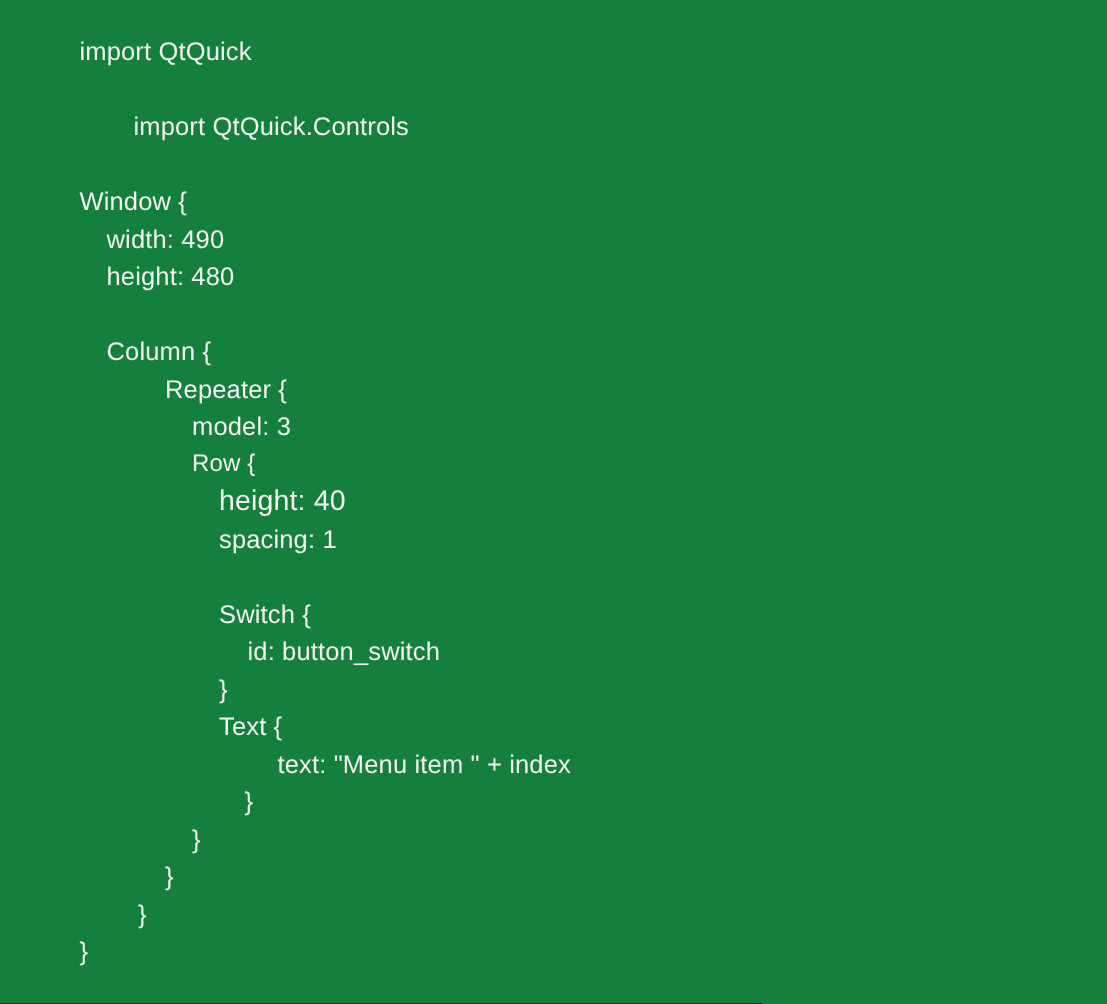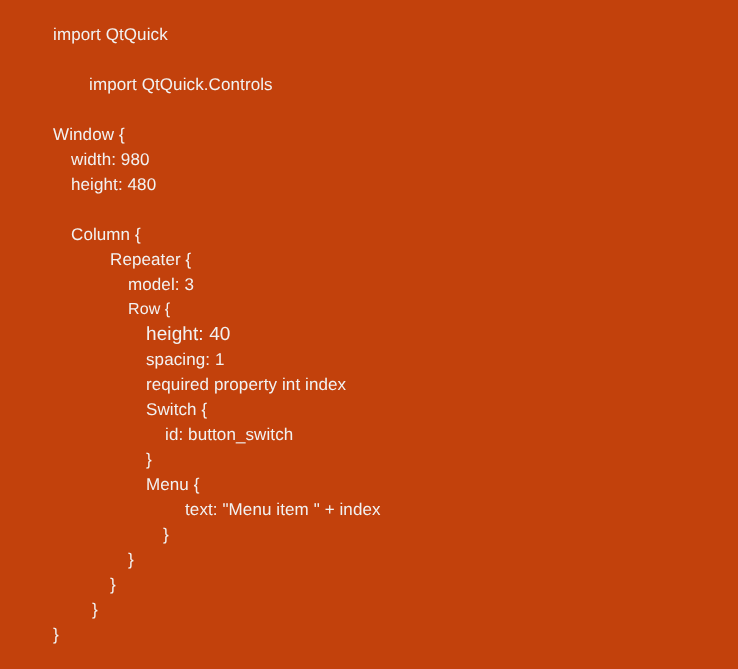--- a/index.html
+++ b/index.html
@@ -34,39 +34,38 @@
     text-rendering: geometricPrecision;
     -webkit-font-smoothing: antialiased;
   }
   .code-line.blank {
     color: transparent;
   }
 </style>
 </head>
 <body>
 
-<div id="screen" style="background: #c2410c;">
+<div id="screen" style="background: #15803d;">
   <div id="code-listing">
       <div class="code-line" style="left: 53px; top: 22px; color: rgb(242, 242, 242); font-size: 17px; line-height: 25px;">import QtQuick</div>
       <div class="code-line" style="left: 53px; top: 72px; color: rgb(242, 242, 242); font-size: 17px; line-height: 25px; margin-left: 36px;">import QtQuick.Controls</div>
       <div class="code-line blank" style="left: 53px; top: 97px; color: rgb(242, 242, 242); font-size: 17px; line-height: 25px;"></div>
       <div class="code-line" style="left: 53px; top: 122px; color: rgb(242, 242, 242); font-size: 17px; line-height: 25px;">Window {</div>
-      <div class="code-line" style="left: 71px; top: 147px; color: rgb(242, 242, 242); font-size: 17px; line-height: 25px;">width: 980</div>
+      <div class="code-line" style="left: 71px; top: 147px; color: rgb(242, 242, 242); font-size: 17px; line-height: 25px;">width: 490</div>
       <div class="code-line" style="left: 71px; top: 172px; color: rgb(242, 242, 242); font-size: 17px; line-height: 25px;">height: 480</div>
       <div class="code-line" style="left: 71px; top: 222px; color: rgb(242, 242, 242); font-size: 17px; line-height: 25px;">Column {</div>
       <div class="code-line" style="left: 110px; top: 247px; color: rgb(242, 242, 242); font-size: 17px; line-height: 25px;">Repeater {</div>
       <div class="code-line" style="left: 128px; top: 272px; color: rgb(242, 242, 242); font-size: 17px; line-height: 25px;">model: 3</div>
       <div class="code-line" style="left: 128px; top: 297px; color: rgb(242, 242, 242); font-size: 16px; line-height: 25px;">Row {</div>
       <div class="code-line" style="left: 146px; top: 322px; color: rgb(242, 242, 242); font-size: 19px; line-height: 25px;">height: 40</div>
       <div class="code-line" style="left: 146px; top: 347px; color: rgb(242, 242, 242); font-size: 17px; line-height: 25px;">spacing: 1</div>
-      <div class="code-line" style="left: 146px; top: 372px; color: rgb(242, 242, 242); font-size: 17px; line-height: 25px;">required property int index</div>
       <div class="code-line" style="left: 146px; top: 397px; color: rgb(242, 242, 242); font-size: 17px; line-height: 25px;">Switch {</div>
       <div class="code-line" style="left: 165px; top: 422px; color: rgb(242, 242, 242); font-size: 17px; line-height: 25px;">id: button_switch</div>
       <div class="code-line" style="left: 146px; top: 447px; color: rgb(242, 242, 242); font-size: 17px; line-height: 25px;">}</div>
-      <div class="code-line" style="left: 146px; top: 472px; color: rgb(242, 242, 242); font-size: 17px; line-height: 25px;">Menu {</div>
+      <div class="code-line" style="left: 146px; top: 472px; color: rgb(242, 242, 242); font-size: 17px; line-height: 25px;">Text {</div>
       <div class="code-line" style="left: 185px; top: 497px; color: rgb(242, 242, 242); font-size: 17px; line-height: 25px;">text: "Menu item " + index</div>
       <div class="code-line" style="left: 163px; top: 522px; color: rgb(242, 242, 242); font-size: 17px; line-height: 25px;">}</div>
       <div class="code-line" style="left: 128px; top: 547px; color: rgb(242, 242, 242); font-size: 17px; line-height: 25px;">}</div>
       <div class="code-line" style="left: 110px; top: 572px; color: rgb(242, 242, 242); font-size: 17px; line-height: 25px;">}</div>
       <div class="code-line" style="left: 92px; top: 597px; color: rgb(242, 242, 242); font-size: 17px; line-height: 25px;">}</div>
       <div class="code-line" style="left: 53px; top: 622px; color: rgb(242, 242, 242); font-size: 17px; line-height: 25px;">}</div>
     </div>
 </div>
 
 </body></html>

